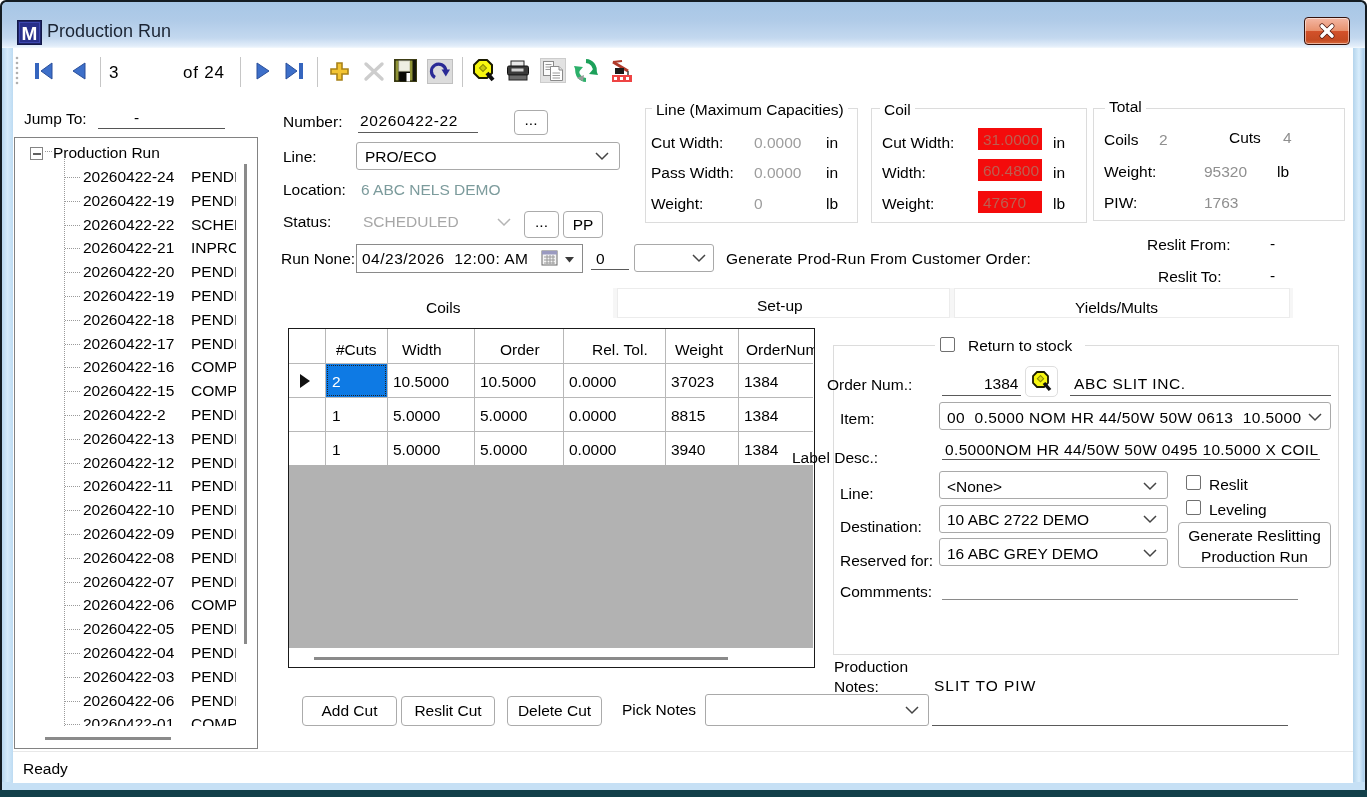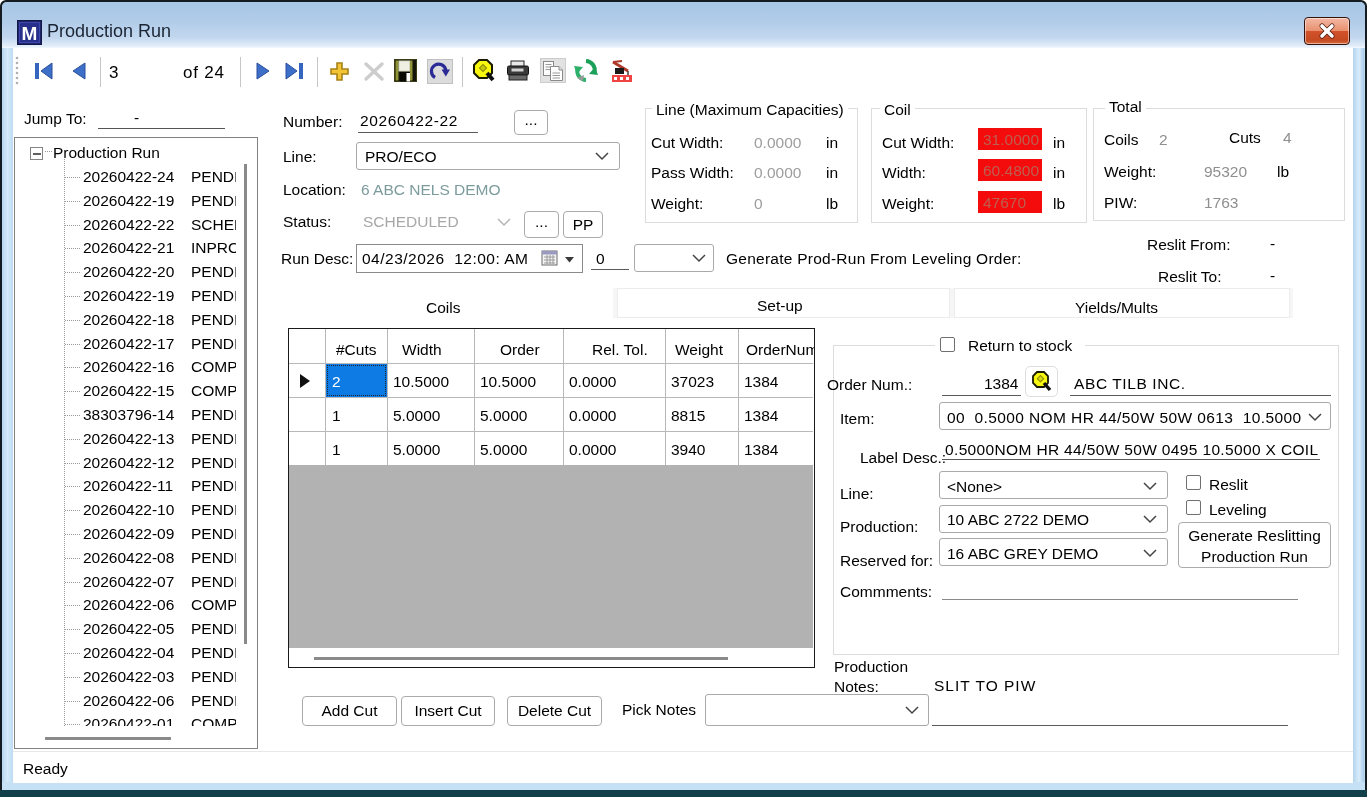--- a/index.html
+++ b/index.html
@@ -186,21 +186,21 @@
 <div class="abs" style="left:50px;top:205.6px;width:15px;height:1px;border-top:1px dotted #9a9a9a"></div>
 <div class="lbl" style="left:68px;top:196.6px">20260422-17</div>
 <div class="lbl" style="left:176px;top:196.6px">PENDING</div>
 <div class="abs" style="left:50px;top:229.4px;width:15px;height:1px;border-top:1px dotted #9a9a9a"></div>
 <div class="lbl" style="left:68px;top:220.4px">20260422-16</div>
 <div class="lbl" style="left:176px;top:220.4px">COMPLETE</div>
 <div class="abs" style="left:50px;top:253.2px;width:15px;height:1px;border-top:1px dotted #9a9a9a"></div>
 <div class="lbl" style="left:68px;top:244.2px">20260422-15</div>
 <div class="lbl" style="left:176px;top:244.2px">COMPLETE</div>
 <div class="abs" style="left:50px;top:277.0px;width:15px;height:1px;border-top:1px dotted #9a9a9a"></div>
-<div class="lbl" style="left:68px;top:268.0px">38303796-14</div>
+<div class="lbl" style="left:68px;top:268.0px">20260422-2</div>
 <div class="lbl" style="left:176px;top:268.0px">PENDING</div>
 <div class="abs" style="left:50px;top:300.8px;width:15px;height:1px;border-top:1px dotted #9a9a9a"></div>
 <div class="lbl" style="left:68px;top:291.8px">20260422-13</div>
 <div class="lbl" style="left:176px;top:291.8px">PENDING</div>
 <div class="abs" style="left:50px;top:324.6px;width:15px;height:1px;border-top:1px dotted #9a9a9a"></div>
 <div class="lbl" style="left:68px;top:315.6px">20260422-12</div>
 <div class="lbl" style="left:176px;top:315.6px">PENDING</div>
 <div class="abs" style="left:50px;top:348.4px;width:15px;height:1px;border-top:1px dotted #9a9a9a"></div>
 <div class="lbl" style="left:68px;top:339.4px">20260422-11</div>
 <div class="lbl" style="left:176px;top:339.4px">PENDING</div>
@@ -252,21 +252,21 @@
       </svg>
 <div class="lbl" style="left:283px;top:181px">Location:</div>
 <div class="lbl" style="left:361px;top:181px;color:#7c9b9c">6 ABC NELS DEMO</div>
 <div class="lbl" style="left:283px;top:213px">Status:</div>
 <div class="lbl" style="left:363px;top:213px;color:#a7a7a7">SCHEDULED</div>
 <svg class="abs" style="left:497px;top:218px" width="14" height="9">
         <polyline points="1,1 7,7 13,1" fill="none" stroke="#b5b5b5" stroke-width="1.5"></polyline>
       </svg>
 <div class="btn" style="left:524px;top:211px;width:35px;height:27px;line-height:19px">...</div>
 <div class="btn" style="left:563px;top:211px;width:40px;height:27px;line-height:25px">PP</div>
-<div class="lbl" style="left:281px;top:250px">Run Desc:</div>
+<div class="lbl" style="left:281px;top:250px">Run None:</div>
 <div class="abs" style="left:356px;top:244px;width:227px;height:29px;border:1px solid #8a8a8a;background:#fff"></div>
 <div class="ctext" style="left:362px;top:250px;letter-spacing:.5px">04/23/2026&nbsp; 12:00: AM</div>
 <svg class="abs" style="left:541px;top:249px" width="18" height="18">
         <rect x="1" y="2" width="15" height="14" fill="#f4f4f4" stroke="#6a6a6a"></rect>
         <rect x="1" y="2" width="15" height="3.5" fill="#9a9ac0"></rect>
         <g stroke="#9a9a9a" stroke-width="1">
           <line x1="3" y1="8" x2="14" y2="8"></line>
           <line x1="3" y1="11" x2="14" y2="11"></line>
           <line x1="3" y1="14" x2="14" y2="14"></line>
           <line x1="6" y1="6" x2="6" y2="15"></line>
@@ -276,21 +276,21 @@
       </svg>
 <svg class="abs" style="left:564px;top:256px" width="11" height="7">
         <polygon points="1,1 10,1 5.5,6.5" fill="#3a3a3a"></polygon>
       </svg>
 <div class="lbl" style="left:596px;top:250px">0</div>
 <div class="ul" style="left:591px;top:252px;width:38px;height:18px;border-color:#5a5a5a"></div>
 <div class="combo" style="left:634px;top:244px;width:80px;height:28px"></div>
 <svg class="abs" style="left:692px;top:254px" width="14" height="9">
         <polyline points="1,1 7,7 13,1" fill="none" stroke="#444" stroke-width="1.5"></polyline>
       </svg>
-<div class="lbl" style="left:726px;top:250px;letter-spacing:.25px">Generate Prod-Run From Leveling Order:</div>
+<div class="lbl" style="left:726px;top:250px;letter-spacing:.25px">Generate Prod-Run From Customer Order:</div>
 </div>
 
 <div id="groups">
 <div class="gb" style="left:645px;top:108px;width:213px;height:115px"></div>
 <div class="gblab" style="left:652px;top:101px">Line (Maximum Capacities)</div>
 <div class="lbl" style="left:651px;top:134px">Cut Width:</div>
 <div class="lbl" style="left:754px;top:134px;color:#9d9d9d">0.0000</div>
 <div class="lbl" style="left:826px;top:134px">in</div>
 <div class="lbl" style="left:651px;top:164px">Pass Width:</div>
 <div class="lbl" style="left:754px;top:164px;color:#9d9d9d">0.0000</div>
@@ -381,21 +381,21 @@
 <div class="lbl" style="left:191px;top:112px">5.0000</div>
 <div class="lbl" style="left:280px;top:112px">0.0000</div>
 <div class="lbl" style="left:382px;top:112px">3940</div>
 <div class="lbl" style="left:455px;top:112px">1384</div>
 
 <div class="abs" style="left:25px;top:328px;width:414px;height:3px;background:#8a8a8a"></div>
 </div>
 
 <div id="bottombtns">
 <div class="btn" style="left:302px;top:696px;width:95px;height:30px;line-height:28px">Add Cut</div>
-<div class="btn" style="left:401px;top:696px;width:94px;height:30px;line-height:28px">Insert Cut</div>
+<div class="btn" style="left:401px;top:696px;width:94px;height:30px;line-height:28px">Reslit Cut</div>
 <div class="btn" style="left:507px;top:696px;width:95px;height:30px;line-height:28px">Delete Cut</div>
 <div class="lbl" style="left:622px;top:701px">Pick Notes</div>
 <div class="combo" style="left:705px;top:694px;width:224px;height:32px"></div>
 <svg class="abs" style="left:905px;top:706px" width="14" height="9">
         <polyline points="1,1 7,7 13,1" fill="none" stroke="#444" stroke-width="1.5"></polyline>
       </svg>
 </div>
 
 <div id="rightpanel">
 <div class="gb" style="left:833px;top:345px;width:506px;height:310px;background:transparent"></div>
@@ -404,40 +404,40 @@
 <div class="lbl" style="left:968px;top:337px">Return to stock</div>
 <div class="lbl" style="left:827px;top:376px">Order Num.:</div>
 <div class="lbl" style="left:984px;top:375px">1384</div>
 <div class="ul" style="left:942px;top:378px;width:79px;height:18px;border-color:#5a5a5a"></div>
 <div class="abs" style="left:1025px;top:366px;width:33px;height:31px;border:1px solid #dedede;border-radius:5px;background:#fff"></div>
 <svg class="abs" style="left:1031px;top:371px" width="21" height="21">
         <polygon points="6,1 13,1 17,5 17,12 13,16 6,16 2,12 2,5" fill="#f7f710" stroke="#1a1a00" stroke-width="1.8"></polygon>
         <rect x="7" y="5.5" width="4.5" height="4.5" fill="#d8d810" transform="rotate(45 9.5 8)" stroke="#8a8a00" stroke-width="1"></rect>
         <line x1="13" y1="12" x2="19" y2="19" stroke="#111" stroke-width="3.4"></line>
       </svg>
-<div class="lbl" style="left:1074px;top:375px;letter-spacing:.6px">ABC TILB INC.</div>
+<div class="lbl" style="left:1074px;top:375px;letter-spacing:.6px">ABC SLIT INC.</div>
 <div class="ul" style="left:1070px;top:378px;width:261px;height:18px;border-color:#5a5a5a"></div>
 <div class="lbl" style="left:840px;top:410px">Item:</div>
 <div class="combo" style="left:939px;top:402px;width:392px;height:28px"></div>
 <div class="ctext" style="left:947px;top:409px;width:355px;overflow:hidden;letter-spacing:.4px">00&nbsp; 0.5000 NOM HR 44/50W 50W 0613&nbsp; 10.5000 X</div>
 <svg class="abs" style="left:1308px;top:413px" width="14" height="9">
         <polyline points="1,1 7,7 13,1" fill="none" stroke="#444" stroke-width="1.5"></polyline>
       </svg>
-<div class="lbl" style="left:860px;top:449px">Label Desc.:</div>
+<div class="lbl" style="left:792px;top:449px">Label Desc.:</div>
 <div class="lbl" style="left:945px;top:441px;letter-spacing:.35px">0.5000NOM HR 44/50W 50W 0495 10.5000 X COIL</div>
 <div class="ul" style="left:942px;top:444px;width:378px;height:16px;border-color:#5a5a5a"></div>
 <div class="lbl" style="left:840px;top:485px">Line:</div>
 <div class="combo" style="left:939px;top:471px;width:229px;height:28px"></div>
 <div class="ctext" style="left:947px;top:478px">&lt;None&gt;</div>
 <svg class="abs" style="left:1143px;top:482px" width="14" height="9">
         <polyline points="1,1 7,7 13,1" fill="none" stroke="#444" stroke-width="1.5"></polyline>
       </svg>
 <div class="cb" style="left:1186px;top:475px"></div>
 <div class="lbl" style="left:1209px;top:476px">Reslit</div>
-<div class="lbl" style="left:840px;top:518px">Production:</div>
+<div class="lbl" style="left:840px;top:518px">Destination:</div>
 <div class="combo" style="left:939px;top:505px;width:229px;height:28px"></div>
 <div class="ctext" style="left:947px;top:511px">10 ABC 2722 DEMO</div>
 <svg class="abs" style="left:1143px;top:515px" width="14" height="9">
         <polyline points="1,1 7,7 13,1" fill="none" stroke="#444" stroke-width="1.5"></polyline>
       </svg>
 <div class="cb" style="left:1186px;top:500px"></div>
 <div class="lbl" style="left:1209px;top:501px">Leveling</div>
 <div class="lbl" style="left:840px;top:552px">Reserved for:</div>
 <div class="combo" style="left:939px;top:538px;width:229px;height:28px"></div>
 <div class="ctext" style="left:947px;top:545px">16 ABC GREY DEMO</div>

